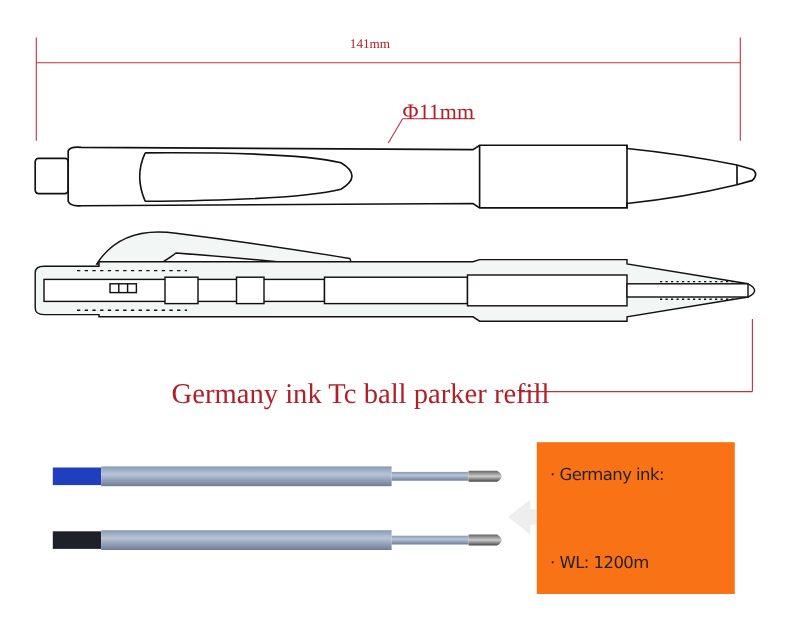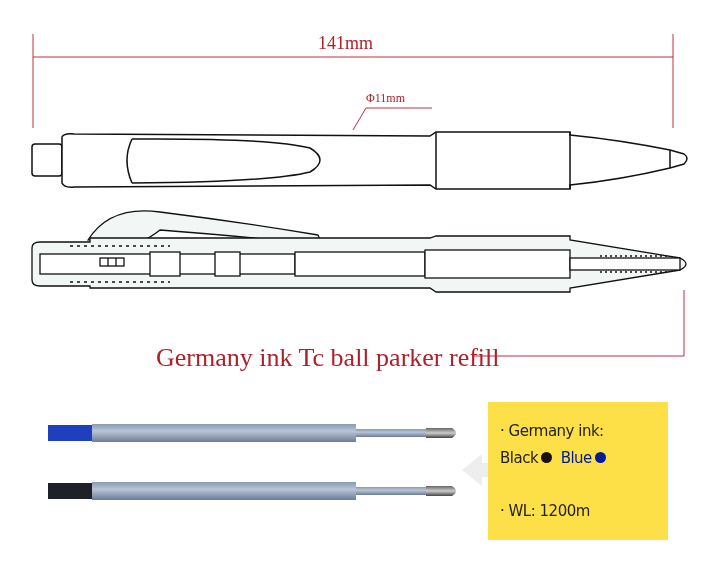--- a/index.html
+++ b/index.html
@@ -1,22 +1,22 @@
 <!DOCTYPE html>
 <html><head>
 <meta charset="utf-8">
 <style>
   html, body { margin:0; padding:0; background:#ffffff; }
   body { width:720px; height:564px; position:relative; overflow:hidden; font-family:"Liberation Serif", serif; }
   .abs { position:absolute; }
   .dim-label { color:#b0202a; font-family:"Liberation Serif", serif; }
-  .total-len { left:318px; top:33px; font-size:18px; }
-  .diam { left:366px; top:91px; font-size:12px; }
+  .total-len { left:318px; top:33px; font-size:12px; }
+  .diam { left:366px; top:91px; font-size:20px; }
   .caption { left:156px; top:343px; font-size:26px; color:#b0202a; }
-  .infobox { left:488px; top:402px; width:180px; height:138px; background:#fde047; }
+  .infobox { left:488px; top:402px; width:180px; height:138px; background:#f97316; }
   .info-line { position:absolute; left:12px; font-family:"DejaVu Sans", sans-serif; font-size:15px; color:#222; letter-spacing:-0.5px; white-space:nowrap; }
   .dot { display:inline-block; width:11px; height:11px; border-radius:50%; vertical-align:middle; margin-left:3px; margin-top:-2px; }
   svg { position:absolute; left:0; top:0; }
 </style>
 </head>
 <body>
 
 <svg width="720" height="564" viewBox="0 0 720 564">
 
   <g stroke="#c0303a" stroke-width="1" fill="none">
@@ -93,18 +93,14 @@
 
   <polygon points="462,470 482,454 482,463 488,463 488,477 482,477 482,486" fill="#eeeeee"></polygon>
 </svg>
 
 <div class="abs dim-label total-len">141mm</div>
 <div class="abs dim-label diam">Φ11mm</div>
 <div class="abs caption">Germany ink Tc ball parker refill</div>
 
 <div class="abs infobox">
   <div class="info-line" style="top:20px">· Germany ink:</div>
-  <div class="info-line" style="top:47px">
-    <span>Black</span><span class="dot" style="background:#1a1212"></span>
-    &nbsp;<span style="color:#001a99">Blue</span><span class="dot" style="background:#001a99"></span>
-  </div>
   <div class="info-line" style="top:100px">· WL: 1200m</div>
 </div>
 
 </body></html>

